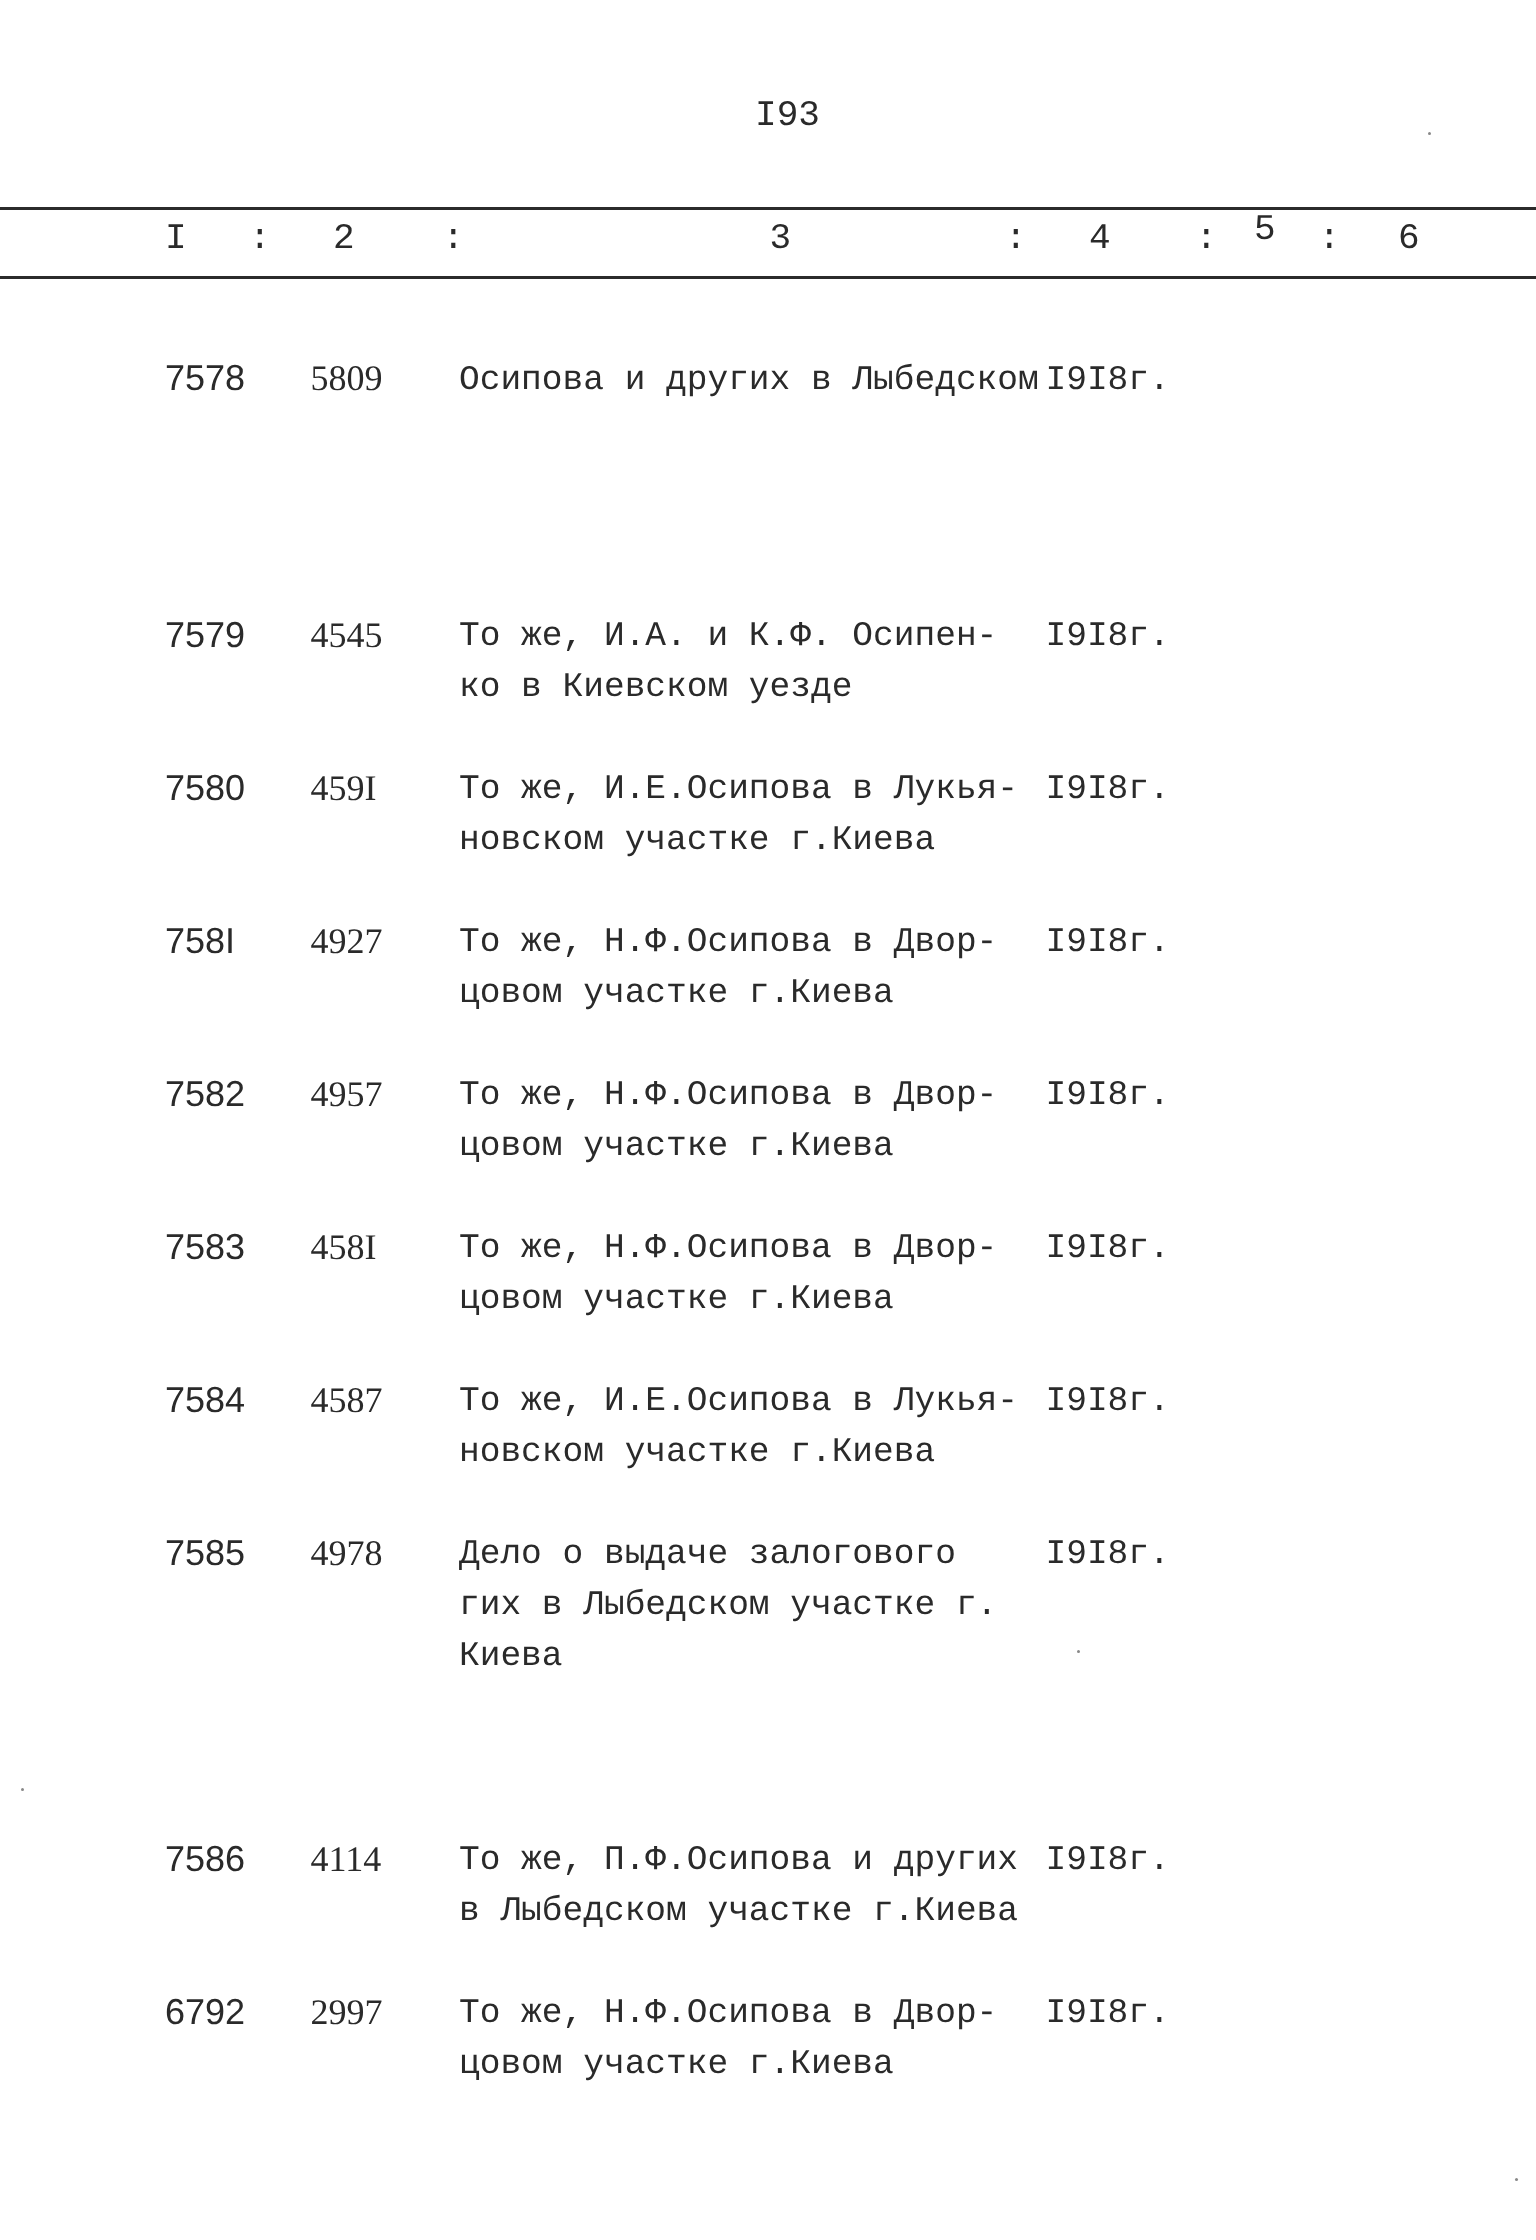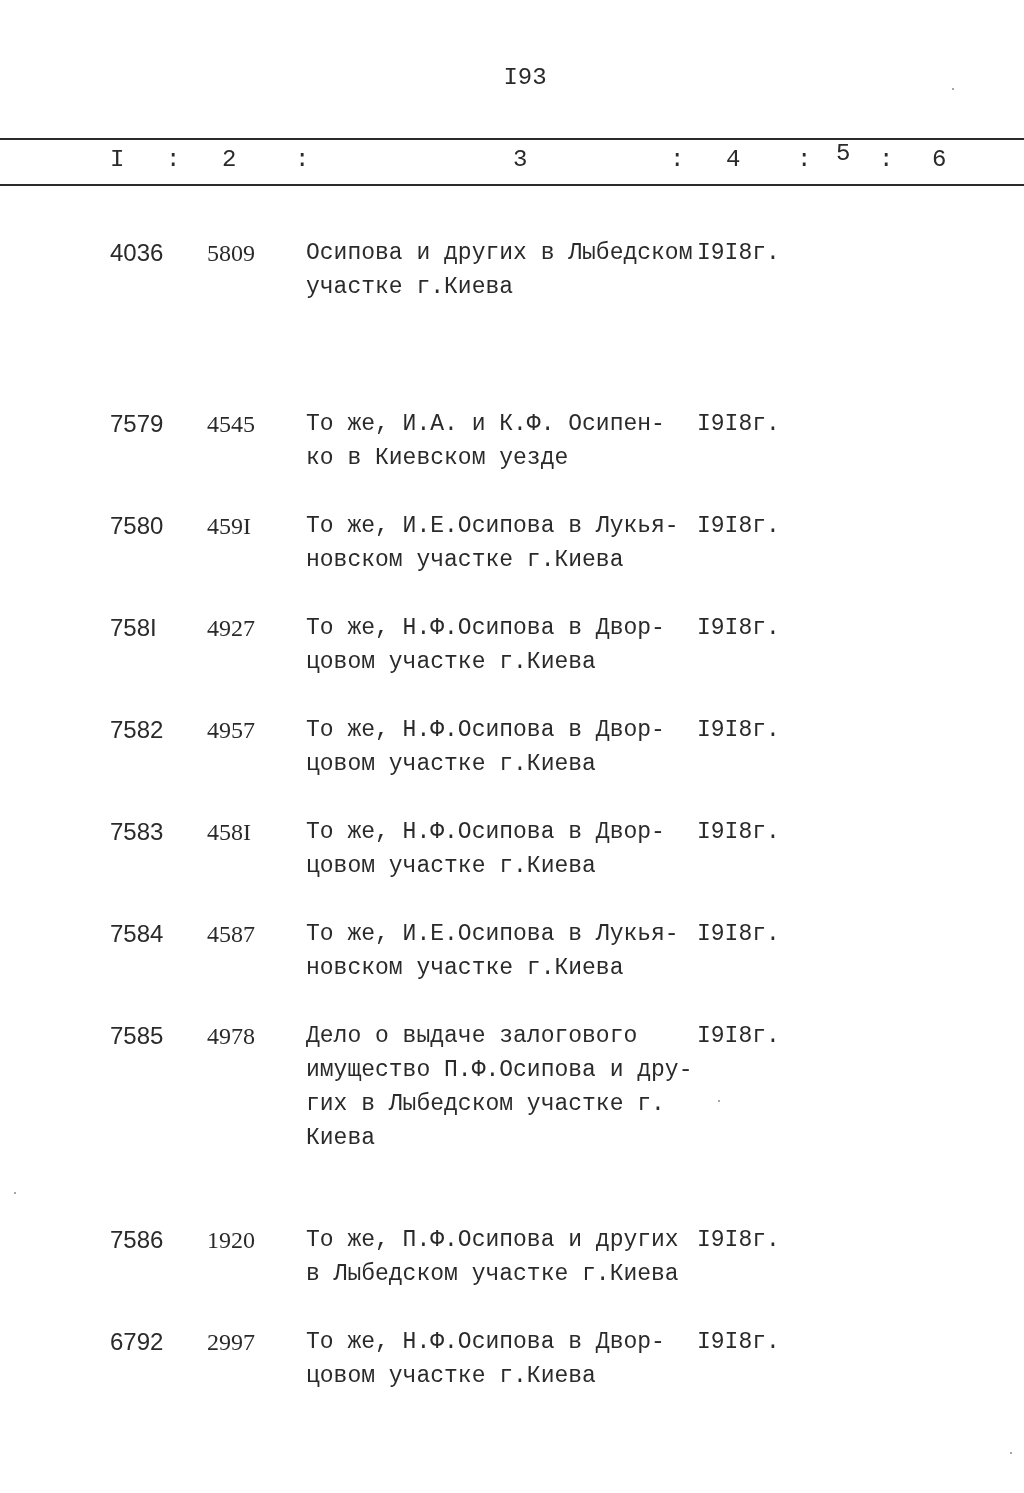--- a/index.html
+++ b/index.html
@@ -90,25 +90,24 @@
   <span style="left:836px; top:-4px">5</span>
   <span style="left:879px">:</span>
   <span style="left:932px">6</span>
 </div>
 
 <div class="rule bottom"></div>
 
 <div class="entries">
 
   <div class="entry" style="top:236px">
-    <span class="c1">4036</span>
+    <span class="c1">7578</span>
     <span class="c2">5809</span>
     <div class="c3">
       <span class="line">Осипова и других в Лыбедском</span>
-      <span class="line">участке г.Киева</span>
     </div>
     <span class="c4">I9I8г.</span>
   </div>
 
   <div class="entry" style="top:407px">
     <span class="c1">7579</span>
     <span class="c2">4545</span>
     <div class="c3">
       <span class="line">То же, И.А. и К.Ф. Осипен-</span>
       <span class="line">ко в Киевском уезде</span>
@@ -164,30 +163,29 @@
       <span class="line">новском участке г.Киева</span>
     </div>
     <span class="c4">I9I8г.</span>
   </div>
 
   <div class="entry" style="top:1019px">
     <span class="c1">7585</span>
     <span class="c2">4978</span>
     <div class="c3">
       <span class="line">Дело о выдаче залогового</span>
-      <span class="line">имущество П.Ф.Осипова и дру-</span>
       <span class="line">гих в Лыбедском участке г.</span>
       <span class="line">Киева</span>
     </div>
     <span class="c4">I9I8г.</span>
   </div>
 
   <div class="entry" style="top:1223px">
     <span class="c1">7586</span>
-    <span class="c2">1920</span>
+    <span class="c2">4114</span>
     <div class="c3">
       <span class="line">То же, П.Ф.Осипова и других</span>
       <span class="line">в Лыбедском участке г.Киева</span>
     </div>
     <span class="c4">I9I8г.</span>
   </div>
 
   <div class="entry" style="top:1325px">
     <span class="c1">6792</span>
     <span class="c2">2997</span>

